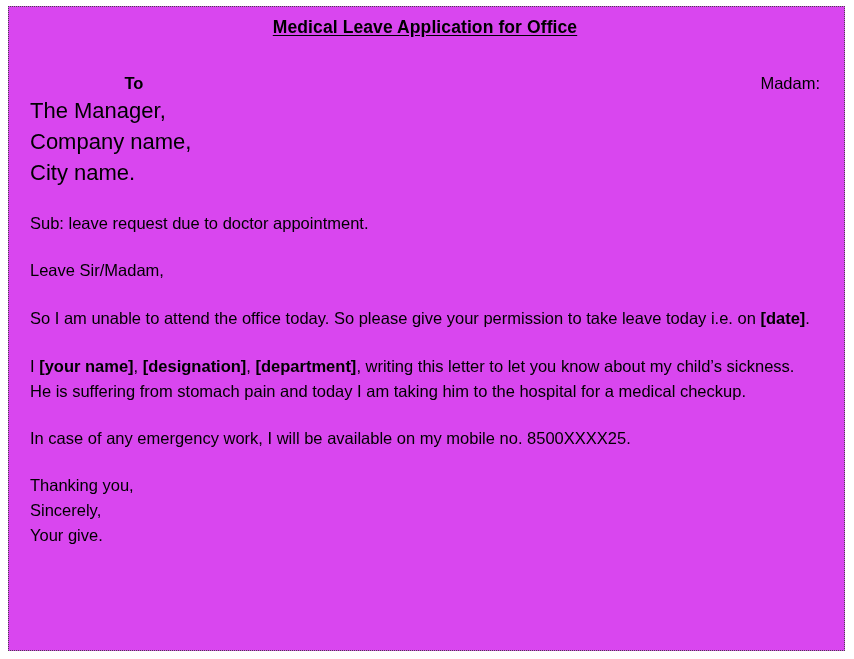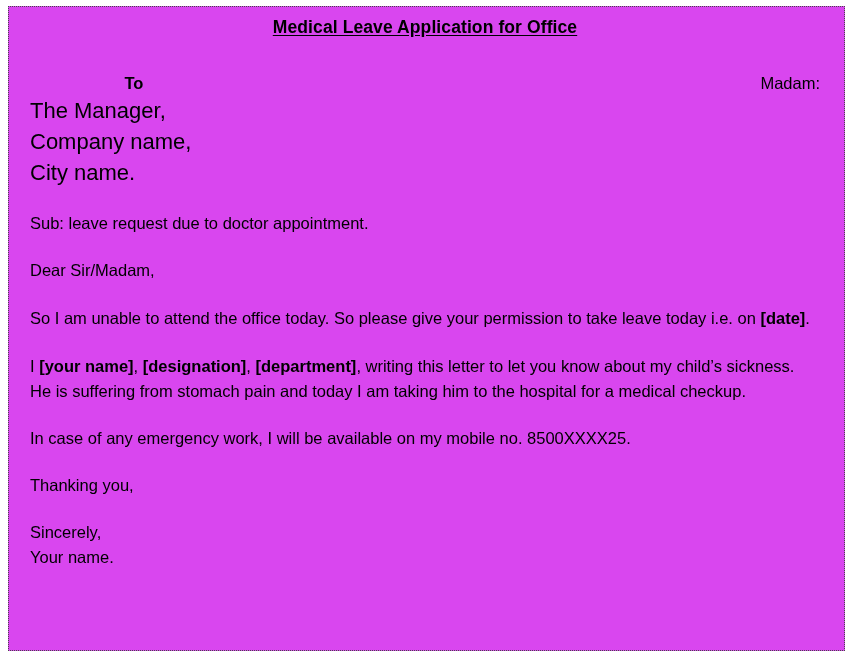--- a/index.html
+++ b/index.html
@@ -65,21 +65,21 @@
     font-size: 16.5px;
     line-height: 1.52;
     margin: 0;
   }
   .gap-sub { margin-top: 23px; }
   .gap-dear { margin-top: 22px; }
   .gap-body1 { margin-top: 23px; }
   .gap-body2 { margin-top: 22px; }
   .gap-body3 { margin-top: 22px; }
   .gap-thanks { margin-top: 22px; }
-  .gap-sincerely { margin-top: 22px; }
+  .gap-sincerely { }
   .para b { font-weight: bold; }
   .body-wrap { max-width: 800px; }
 </style>
 </head>
 <body>
 
 <div class="page">
   <div class="inner">
 
     <div class="doc-title"><span>Medical Leave Application for Office</span></div>
@@ -90,29 +90,29 @@
     </div>
 
     <div>
       <div class="addr-line">The Manager,</div>
       <div class="addr-line">Company name,</div>
       <div class="addr-line">City name.</div>
     </div>
 
     <p class="para gap-sub">Sub: leave request due to doctor appointment.</p>
 
-    <p class="para gap-dear">Dear Sir/Madam,</p>
+    <p class="para gap-dear">Leave Sir/Madam,</p>
 
     <p class="para gap-body2 body-wrap"><span>So I am unable to attend the office today. So please give your permission to take leave today i.e. on </span><b>[date]</b><span>.</span></p>
 
     <p class="para gap-body1 body-wrap"><span>I </span><b>[your name]</b><span>, </span><b>[designation]</b><span>, </span><b>[department]</b><span>, writing this letter to let you know about my child’s sickness. He is suffering from stomach pain and today I am taking him to the hospital for a medical checkup.</span></p>
 
     <p class="para gap-body3 body-wrap">In case of any emergency work, I will be available on my mobile no. 8500XXXX25.</p>
 
     <p class="para gap-thanks">Thanking you,</p>
 
     <div class="gap-sincerely">
       <div class="para">Sincerely,</div>
-      <div class="para">Your name.</div>
+      <div class="para">Your give.</div>
     </div>
 
   </div>
 </div>
 
 </body></html>

